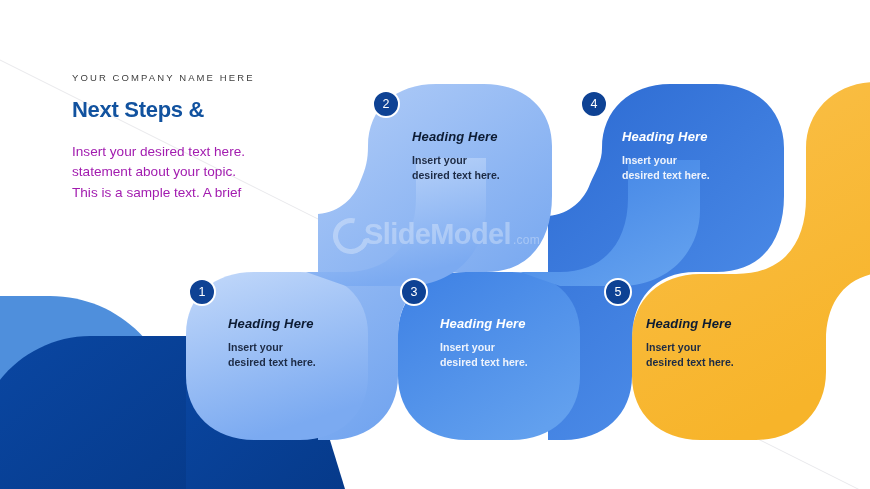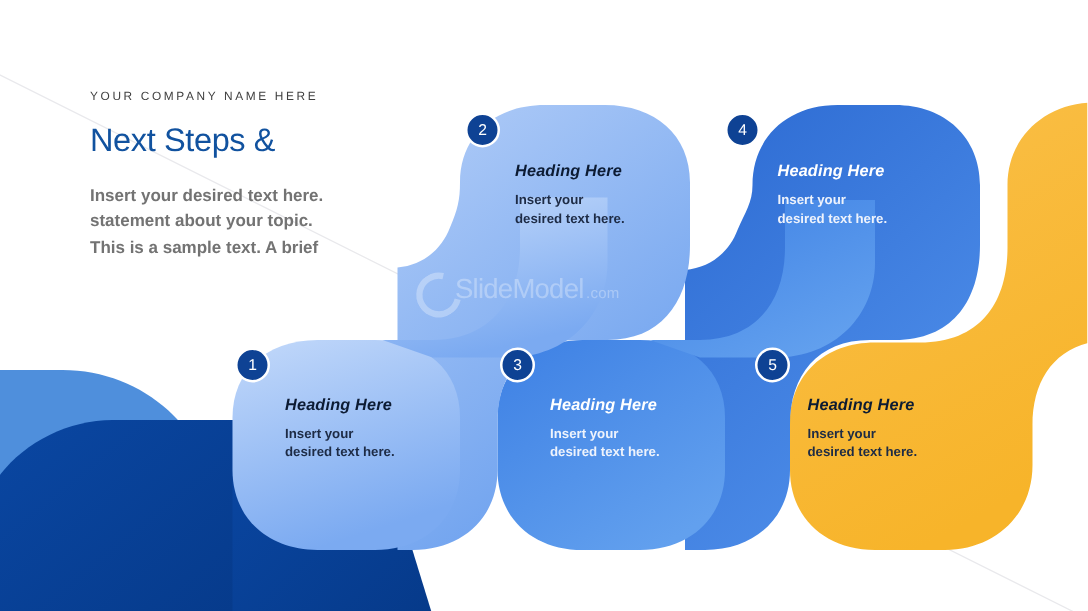--- a/index.html
+++ b/index.html
@@ -33,34 +33,33 @@
   }
   .eyebrow {
     font-size: 9.5px;
     letter-spacing: 2.1px;
     color: #3f3f3f;
     font-weight: 500;
     margin: 0 0 14px 0;
     white-space: nowrap;
   }
   .title {
-    font-size: 26px;
+    font-size: 22px;
     line-height: 1.22;
-    font-weight: normal;
+    font-weight: bold;
     color: #11529f;
     margin: 0 0 18px 0;
     letter-spacing: -0.3px;
   }
   .title .t-line { display: block; }
   .subtitle {
     font-size: 13.6px;
     line-height: 1.52;
-    color: #737373;
+    color: #a21caf;
     margin: 0;
-    font-weight: bold;
   }
   .subtitle .s-line { display: block; }
 
   
   .card {
     position: absolute;
     z-index: 6;
   }
   .card-heading {
     font-size: 13px;
@@ -115,22 +114,22 @@
     width: 26px;
     height: 26px;
     border-radius: 50%;
     border: 5px solid #ffffff;
     border-right-color: transparent;
     transform: rotate(-32deg);
     margin-right: -5px;
     align-self: center;
   }
   .wm-text {
-    font-size: 22px;
-    font-weight: normal;
+    font-size: 29px;
+    font-weight: bold;
     color: #ffffff;
     letter-spacing: -0.6px;
   }
   .wm-com {
     font-size: 12px;
     color: #ffffff;
     margin-left: 2px;
     letter-spacing: 0.2px;
   }
 </style>

